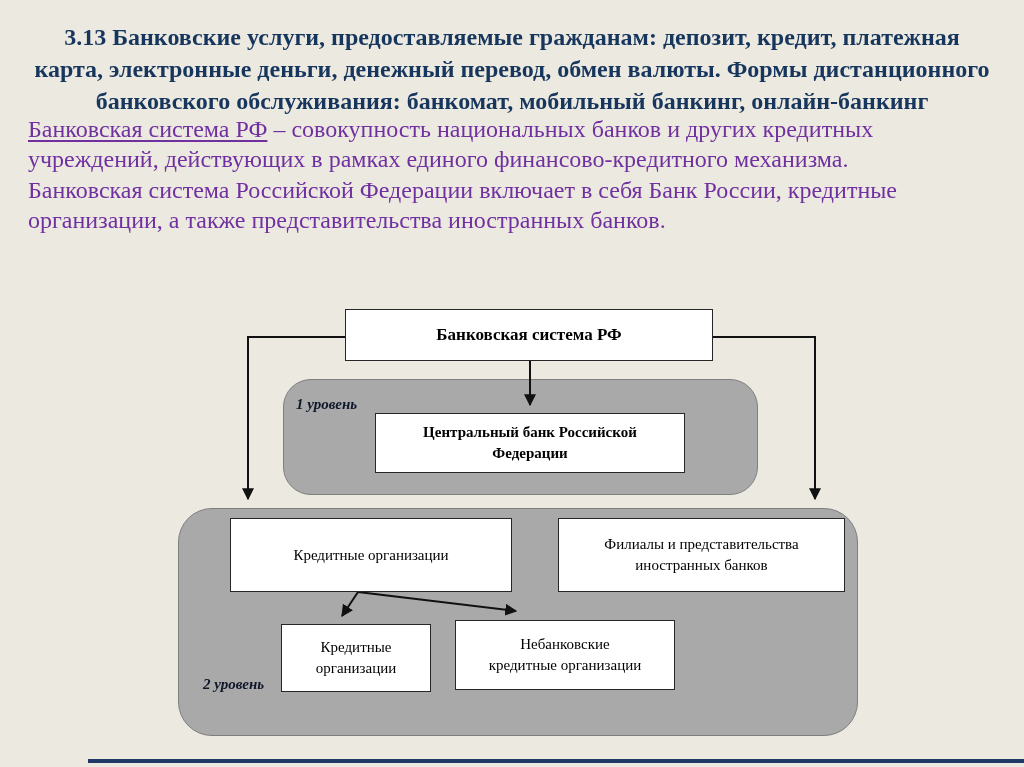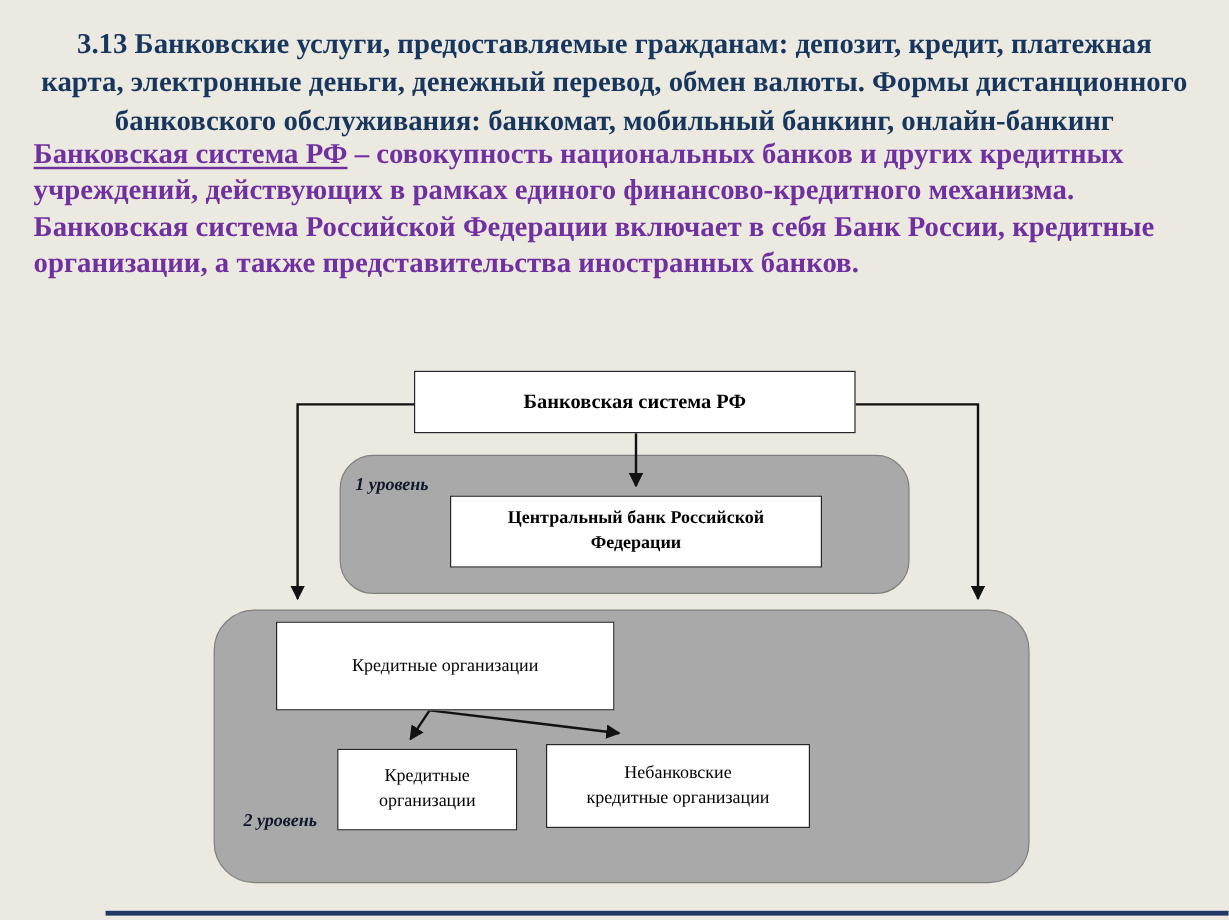--- a/index.html
+++ b/index.html
@@ -8,21 +8,21 @@
   .slide { position:relative; width:1024px; height:767px; background:#ece9e1; overflow:hidden; }
 
   .title {
     position:absolute; top:22px; left:30px; width:964px;
     text-align:center; color:#17365d; font-weight:bold;
     font-size:24px; line-height:1.33;
   }
 
   .definition {
     position:absolute; top:114px; left:28px; width:966px;
-    color:#7030a0; font-weight:bold; font-size:24px; line-height:1.27;
+    color:#7030a0; font-weight:normal; font-size:24px; line-height:1.27;
   }
   .definition .term {
     text-decoration:underline;
     text-decoration-thickness:2px;
     text-underline-offset:3px;
   }
   .definition .para2 { display:block; }
 
   .panel {
     position:absolute; background:#a9a9a9;
@@ -86,20 +86,22 @@
     <polyline points="346,337 248,337 248,499" fill="none" stroke="#111" stroke-width="2" marker-end="url(#arr)"></polyline>
     <polyline points="712,337 815,337 815,499" fill="none" stroke="#111" stroke-width="2" marker-end="url(#arr)"></polyline>
     <line x1="358" y1="592" x2="342" y2="616" stroke="#111" stroke-width="2" marker-end="url(#arr)"></line>
     <line x1="358" y1="592" x2="516" y2="611" stroke="#111" stroke-width="2" marker-end="url(#arr)"></line>
   </svg>
 
   <div class="dbox box-root">Банковская система РФ</div>
   <div class="dbox box-central">Центральный  банк Российской
 Федерации</div>
   <div class="dbox box-credit">Кредитные организации</div>
+  <div class="dbox box-foreign">Филиалы и представительства
+иностранных банков</div>
   <div class="dbox box-credit-sub">Кредитные
 организации</div>
   <div class="dbox box-nonbank">Небанковские
 кредитные организации</div>
 
   <div class="bottom-bar"></div>
 
 </div>
 
 </body></html>

